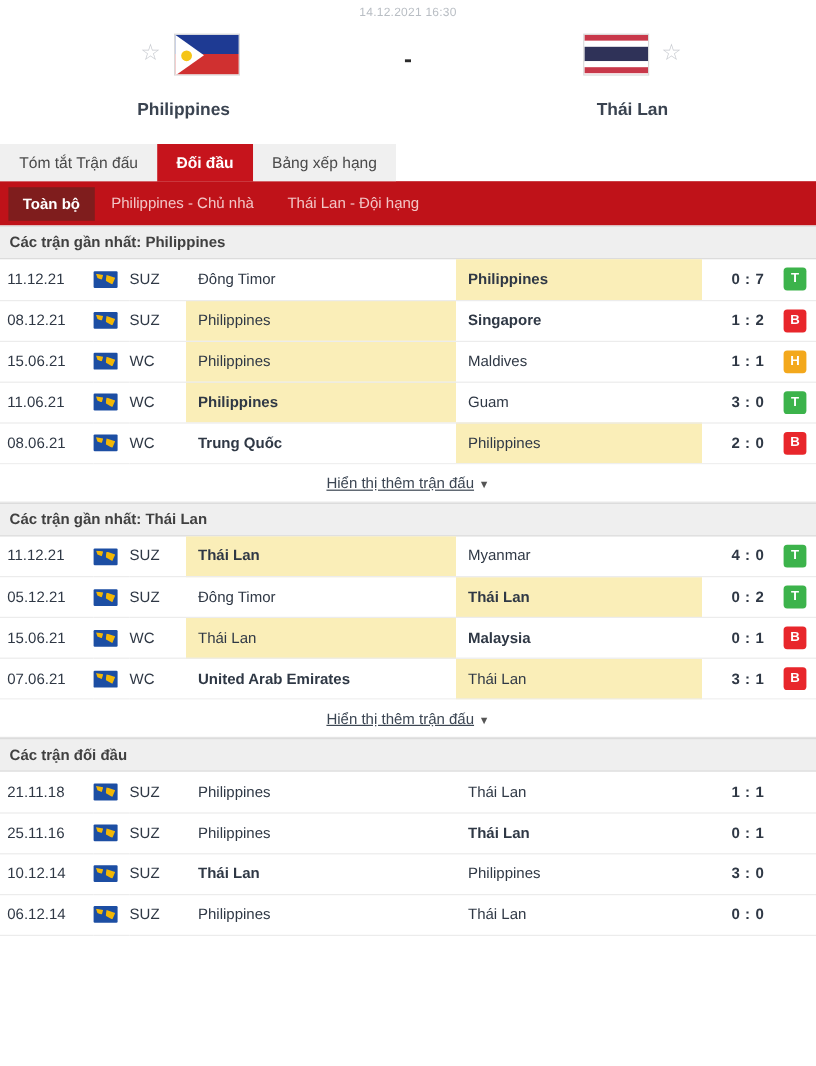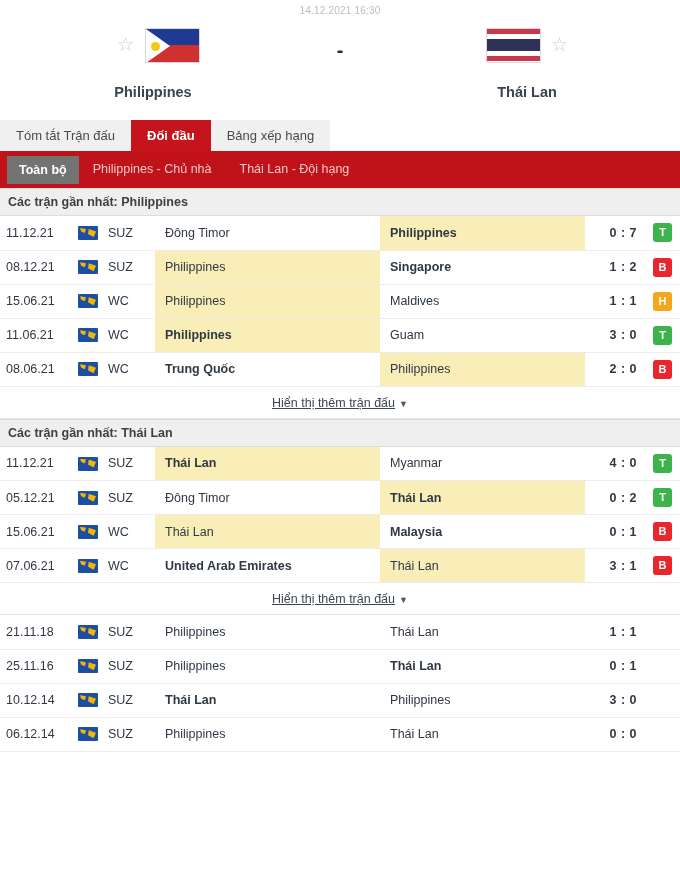--- a/index.html
+++ b/index.html
@@ -104,21 +104,21 @@
   .filter-item {
     font-size: 12.5px;
     color: #f2c6c6;
     padding: 0 14px;
     line-height: 37px;
     height: 37px;
     white-space: nowrap;
     cursor: pointer;
   }
   .filter-item.active {
-    background: #737373;
+    background: #7f1d1d;
     color: #ffffff;
     font-weight: bold;
     height: 28px;
     line-height: 28px;
     margin-left: 7px;
     padding: 0 12px;
   }
 
   
   .section-head {
@@ -336,20 +336,21 @@
             <td class="c-icon"><span class="world-icon"></span></td>
             <td class="c-comp">WC</td>
             <td class="c-home bold">United Arab Emirates</td>
             <td class="c-away hl">Thái Lan</td>
             <td class="c-score">3 : 1</td>
             <td class="c-res"><span class="badge B">B</span></td>
           </tr>
         </tbody>
       </table>
       <div class="showmore"><span class="lbl">Hiển thị thêm trận đấu</span><span class="chev">▼</span></div>
+      <div class="section-head">Các trận đối đầu</div>
       <table class="matches">
         <tbody>
           <tr>
             <td class="c-date">21.11.18</td>
             <td class="c-icon"><span class="world-icon"></span></td>
             <td class="c-comp">SUZ</td>
             <td class="c-home">Philippines</td>
             <td class="c-away">Thái Lan</td>
             <td class="c-score">1 : 1</td>
             <td class="c-res"></td>

